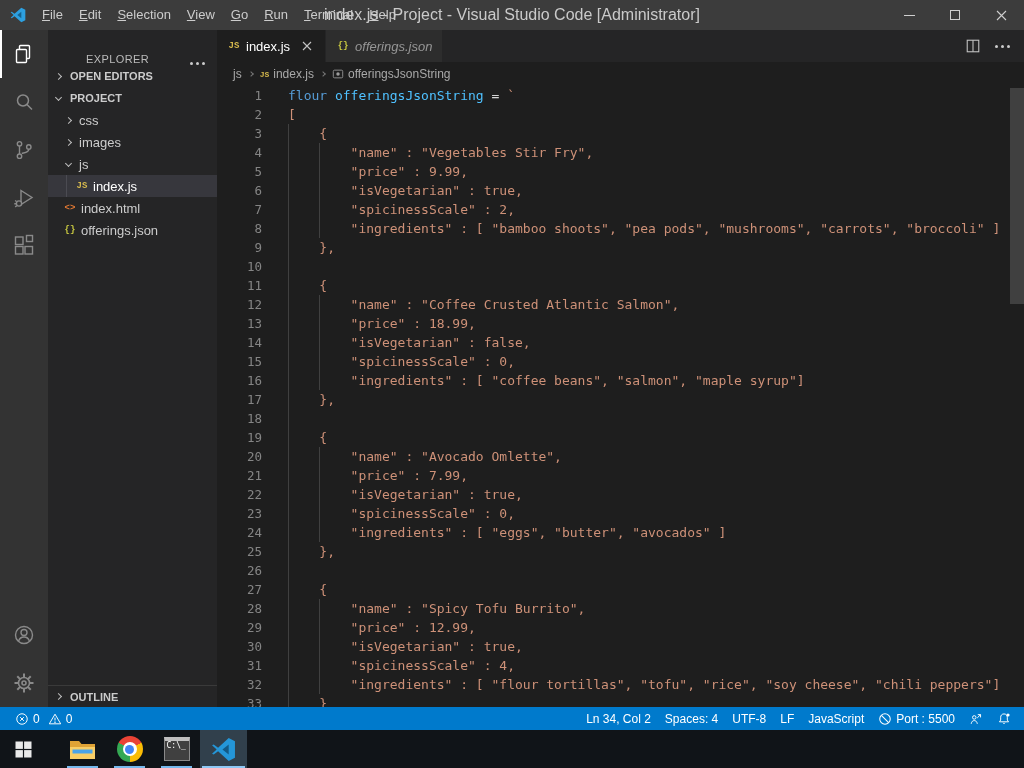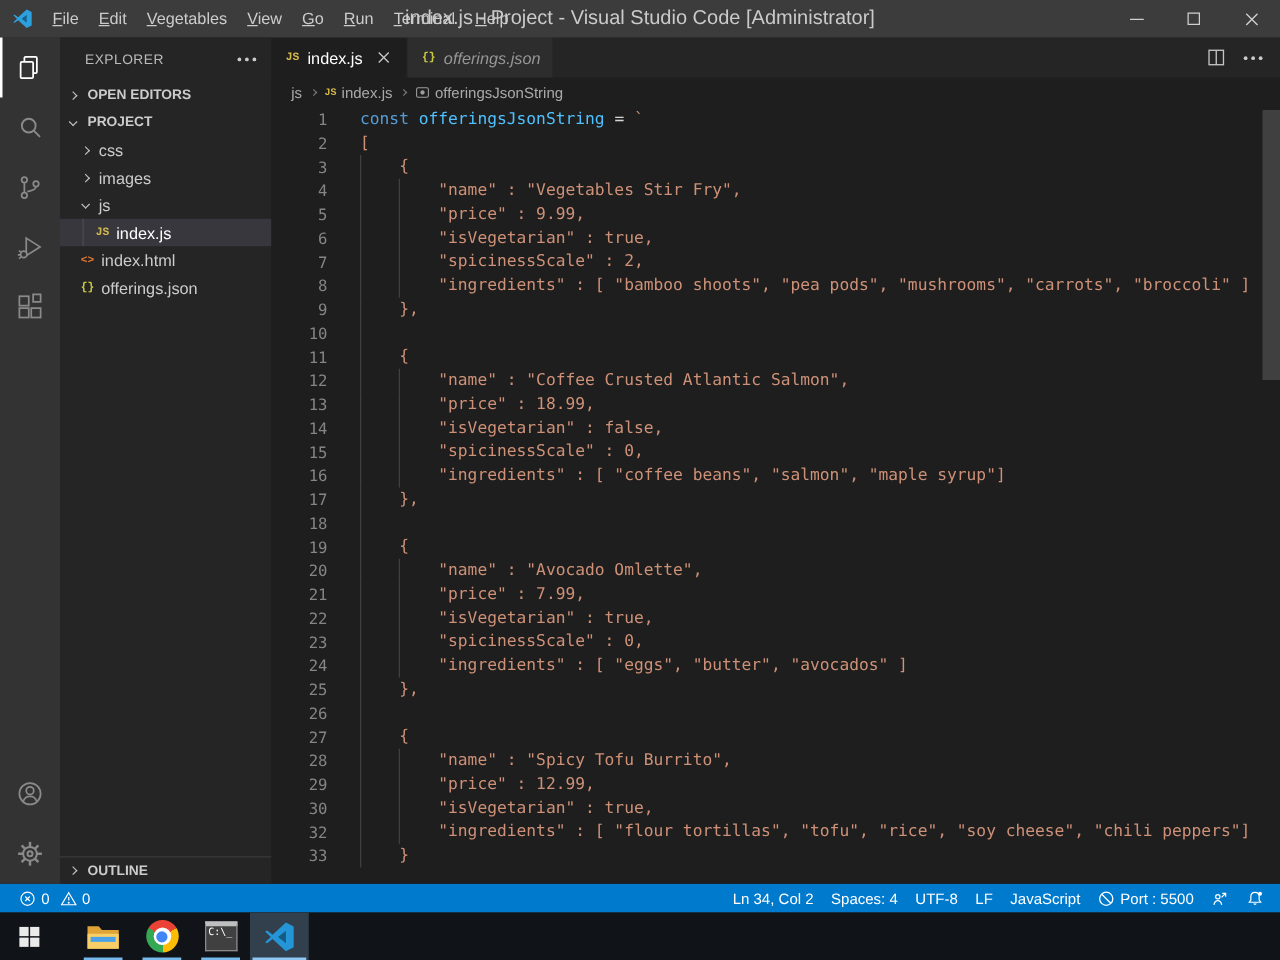--- a/index.html
+++ b/index.html
@@ -22,21 +22,21 @@
   .main { display:flex; height:677px; }
 
   .activitybar { width:48px; background:#333333; display:flex; flex-direction:column; flex:none; }
   .ab-item { width:48px; height:48px; display:flex; align-items:center; justify-content:center; color:#8a8a8a; position:relative; }
   .ab-item.active { color:#ffffff; }
   .ab-item.active::before { content:""; position:absolute; left:0; top:0; width:2px; height:100%; background:#fff; }
   .ab-spacer { flex:1; }
   .ab-item svg { width:24px; height:24px; }
 
   .sidebar { width:169px; background:#252526; flex:none; position:relative; font-size:13px; }
-  .sb-header { height:35px; display:flex; align-items:center; justify-content:space-between; padding:0 12px 0 20px; }
+  .sb-header { height:35px; display:flex; align-items:flex-end; justify-content:space-between; padding:0 12px 0 20px;margin-left:18px; }
   .sb-header-label { font-size:11px; color:#bbbbbb; letter-spacing:.4px; }
   .dots { display:flex; gap:3px; }
   .dots i { width:3px; height:3px; border-radius:50%; background:#cccccc; }
   .sb-sec { height:22px; display:flex; align-items:center; gap:4px; padding-left:4px; font-size:11px; font-weight:bold; color:#cccccc; }
   .chev { width:5px; height:5px; border-right:1.4px solid #bdbdbd; border-bottom:1.4px solid #bdbdbd; flex:none; display:inline-block; }
   .chev.right { transform:rotate(-45deg); margin:0 5px 0 4px; }
   .chev.down  { transform:rotate(45deg);  margin:-2px 5px 0 4px; }
   .tree-row { height:22px; display:flex; align-items:center; color:#cccccc; position:relative; }
   .tree-row.selected { background:#37373d; color:#ffffff; }
   .tree-row.selected::before { content:""; position:absolute; left:18px; top:0; bottom:0; width:1px; background:#4b4b52; }
@@ -96,21 +96,21 @@
 </head>
 <body>
 
 <div class="screen">
 
   <div class="titlebar">
     <svg class="tb-logo" viewBox="0 0 24 24">
       <path d="M17 1 L6.8 10.3 L2.6 7.1 L1 7.9 L5.4 12 L1 16.1 L2.6 16.9 L6.8 13.7 L17 23 L23 20 V4 Z" fill="#2da0e0"></path>
       <path d="M17 7.2 V16.8 L11 12 Z" fill="#17618c"></path>
     </svg>
-    <div class="menus"><span class="menu-item">File</span><span class="menu-item">Edit</span><span class="menu-item">Vegetables</span><span class="menu-item">View</span><span class="menu-item">Go</span><span class="menu-item">Run</span><span class="menu-item">Terminal</span><span class="menu-item">Help</span></div>
+    <div class="menus"><span class="menu-item">File</span><span class="menu-item">Edit</span><span class="menu-item">Selection</span><span class="menu-item">View</span><span class="menu-item">Go</span><span class="menu-item">Run</span><span class="menu-item">Terminal</span><span class="menu-item">Help</span></div>
     <div class="tb-title">index.js - Project - Visual Studio Code [Administrator]</div>
     <div class="win-controls">
       <span class="wc wc-min">
           <i></i>
         </span>
       <span class="wc wc-max">
           <i></i>
         </span>
       <span class="wc wc-close">
         <svg width="11" height="11" viewBox="0 0 11 11">
@@ -277,21 +277,21 @@
             <span><svg width="12" height="12" viewBox="0 0 14 14" style="vertical-align:-2px">
                 <rect x="1.5" y="2.5" width="11" height="9" rx="1.5" fill="none" stroke="#9d9d9d"></rect>
                 <circle cx="7" cy="7" r="2" fill="#9d9d9d"></circle>
               </svg></span>
             <span>offeringsJsonString</span>
           </span>
         </div>
 
       <div class="editor">
         <div>
-            <div class="cl"><span class="ln">1</span><span class="lc"><span class="kw">const</span><span class="pl"> </span><span class="vr">offeringsJsonString</span><span class="pl"> = </span><span class="st">`</span></span></div>
+            <div class="cl"><span class="ln">1</span><span class="lc"><span class="kw">flour</span><span class="pl"> </span><span class="vr">offeringsJsonString</span><span class="pl"> = </span><span class="st">`</span></span></div>
             <div class="cl"><span class="ln">2</span><span class="lc"><span class="st">[</span></span></div>
             <div class="cl"><span class="ln">3</span><span class="lc"><i class="ig" style="left: 0ch;"></i><span class="st">    {</span></span></div>
             <div class="cl"><span class="ln">4</span><span class="lc"><i class="ig" style="left: 0ch;"></i><i class="ig" style="left: 4ch;"></i><span class="st">        "name" : "Vegetables Stir Fry",</span></span></div>
             <div class="cl"><span class="ln">5</span><span class="lc"><i class="ig" style="left: 0ch;"></i><i class="ig" style="left: 4ch;"></i><span class="st">        "price" : 9.99,</span></span></div>
             <div class="cl"><span class="ln">6</span><span class="lc"><i class="ig" style="left: 0ch;"></i><i class="ig" style="left: 4ch;"></i><span class="st">        "isVegetarian" : true,</span></span></div>
             <div class="cl"><span class="ln">7</span><span class="lc"><i class="ig" style="left: 0ch;"></i><i class="ig" style="left: 4ch;"></i><span class="st">        "spicinessScale" : 2,</span></span></div>
             <div class="cl"><span class="ln">8</span><span class="lc"><i class="ig" style="left: 0ch;"></i><i class="ig" style="left: 4ch;"></i><span class="st">        "ingredients" : [ "bamboo shoots", "pea pods", "mushrooms", "carrots", "broccoli" ]</span></span></div>
             <div class="cl"><span class="ln">9</span><span class="lc"><i class="ig" style="left: 0ch;"></i><span class="st">    },</span></span></div>
             <div class="cl"><span class="ln">10</span><span class="lc"><i class="ig" style="left: 0ch;"></i></span></div>
             <div class="cl"><span class="ln">11</span><span class="lc"><i class="ig" style="left: 0ch;"></i><span class="st">    {</span></span></div>
@@ -307,20 +307,21 @@
             <div class="cl"><span class="ln">21</span><span class="lc"><i class="ig" style="left: 0ch;"></i><i class="ig" style="left: 4ch;"></i><span class="st">        "price" : 7.99,</span></span></div>
             <div class="cl"><span class="ln">22</span><span class="lc"><i class="ig" style="left: 0ch;"></i><i class="ig" style="left: 4ch;"></i><span class="st">        "isVegetarian" : true,</span></span></div>
             <div class="cl"><span class="ln">23</span><span class="lc"><i class="ig" style="left: 0ch;"></i><i class="ig" style="left: 4ch;"></i><span class="st">        "spicinessScale" : 0,</span></span></div>
             <div class="cl"><span class="ln">24</span><span class="lc"><i class="ig" style="left: 0ch;"></i><i class="ig" style="left: 4ch;"></i><span class="st">        "ingredients" : [ "eggs", "butter", "avocados" ]</span></span></div>
             <div class="cl"><span class="ln">25</span><span class="lc"><i class="ig" style="left: 0ch;"></i><span class="st">    },</span></span></div>
             <div class="cl"><span class="ln">26</span><span class="lc"><i class="ig" style="left: 0ch;"></i></span></div>
             <div class="cl"><span class="ln">27</span><span class="lc"><i class="ig" style="left: 0ch;"></i><span class="st">    {</span></span></div>
             <div class="cl"><span class="ln">28</span><span class="lc"><i class="ig" style="left: 0ch;"></i><i class="ig" style="left: 4ch;"></i><span class="st">        "name" : "Spicy Tofu Burrito",</span></span></div>
             <div class="cl"><span class="ln">29</span><span class="lc"><i class="ig" style="left: 0ch;"></i><i class="ig" style="left: 4ch;"></i><span class="st">        "price" : 12.99,</span></span></div>
             <div class="cl"><span class="ln">30</span><span class="lc"><i class="ig" style="left: 0ch;"></i><i class="ig" style="left: 4ch;"></i><span class="st">        "isVegetarian" : true,</span></span></div>
+            <div class="cl"><span class="ln">31</span><span class="lc"><i class="ig" style="left: 0ch;"></i><i class="ig" style="left: 4ch;"></i><span class="st">        "spicinessScale" : 4,</span></span></div>
             <div class="cl"><span class="ln">32</span><span class="lc"><i class="ig" style="left: 0ch;"></i><i class="ig" style="left: 4ch;"></i><span class="st">        "ingredients" : [ "flour tortillas", "tofu", "rice", "soy cheese", "chili peppers"]</span></span></div>
             <div class="cl"><span class="ln">33</span><span class="lc"><i class="ig" style="left: 0ch;"></i><span class="st">    }</span></span></div>
           </div>
         <div class="vscroll"></div>
       </div>
     </div>
   </div>
 
   <div class="statusbar">
     <div class="sb-item">

